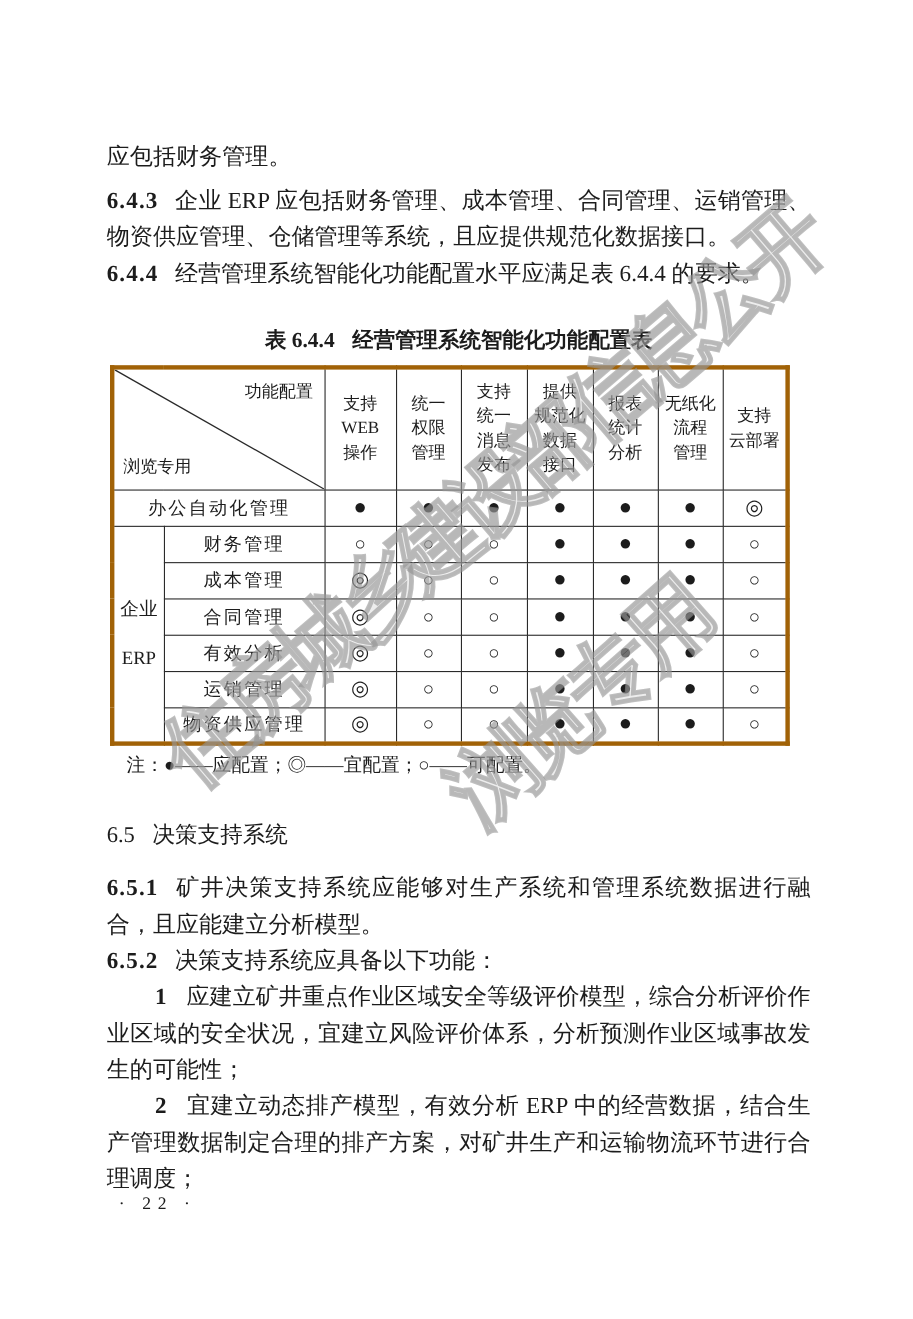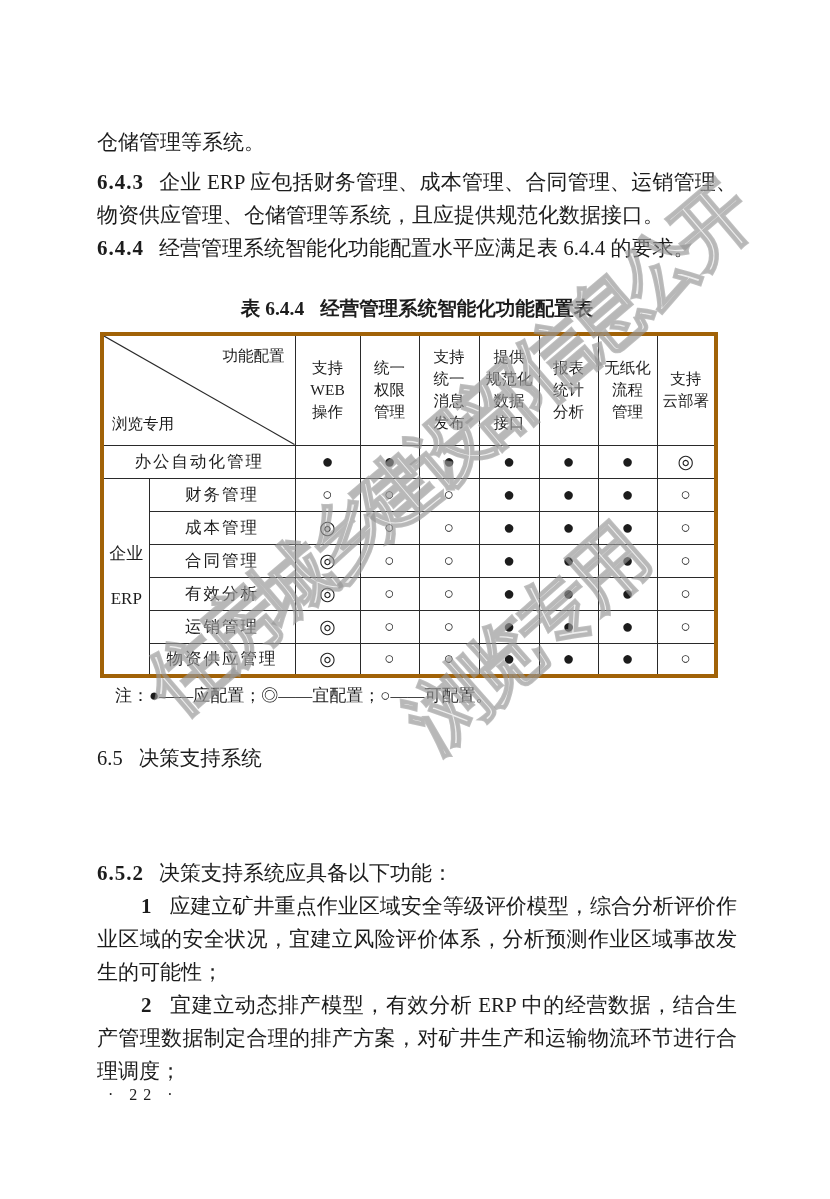--- a/index.html
+++ b/index.html
@@ -70,21 +70,21 @@
     left:527px; top:640px; font-size:78px; letter-spacing:-7px;
     transform:translate(-50%,-50%) rotate(-41.5deg);
   }
 </style>
 </head>
 <body>
 
 <div class="page">
 
   <div class="para" style="top:126px">
-    <span>仓储管理等系统。</span>
+    <span>应包括财务管理。</span>
   </div>
 
   <div class="para" style="top:166px">
     <span class="pnum">6.4.3</span><span>企业 ERP 应包括财务管理、成本管理、合同管理、运销管理、物资供应管理、仓储管理等系统，且应提供规范化数据接口。</span>
   </div>
 
   <div class="para" style="top:232px">
     <span class="pnum">6.4.4</span><span>经营管理系统智能化功能配置水平应满足表 6.4.4 的要求。</span>
   </div>
 
@@ -212,20 +212,23 @@
   </table>
 
   <div class="note">
     <span>注：●——应配置；◎——宜配置；○——可配置。</span>
   </div>
 
   <div class="sec-head">
     <span class="gap">6.5</span><span>决策支持系统</span>
   </div>
 
+  <div class="para" style="top:791px">
+    <span class="pnum">6.5.1</span><span>矿井决策支持系统应能够对生产系统和管理系统数据进行融合，且应能建立分析模型。</span>
+  </div>
 
   <div class="para" style="top:857px">
     <span class="pnum">6.5.2</span><span>决策支持系统应具备以下功能：</span>
   </div>
 
   <div class="para indent" style="top:890px">
     <span class="inum">1</span><span>应建立矿井重点作业区域安全等级评价模型，综合分析评价作业区域的安全状况，宜建立风险评价体系，分析预测作业区域事故发生的可能性；</span>
   </div>
 
   <div class="para indent" style="top:989px">

